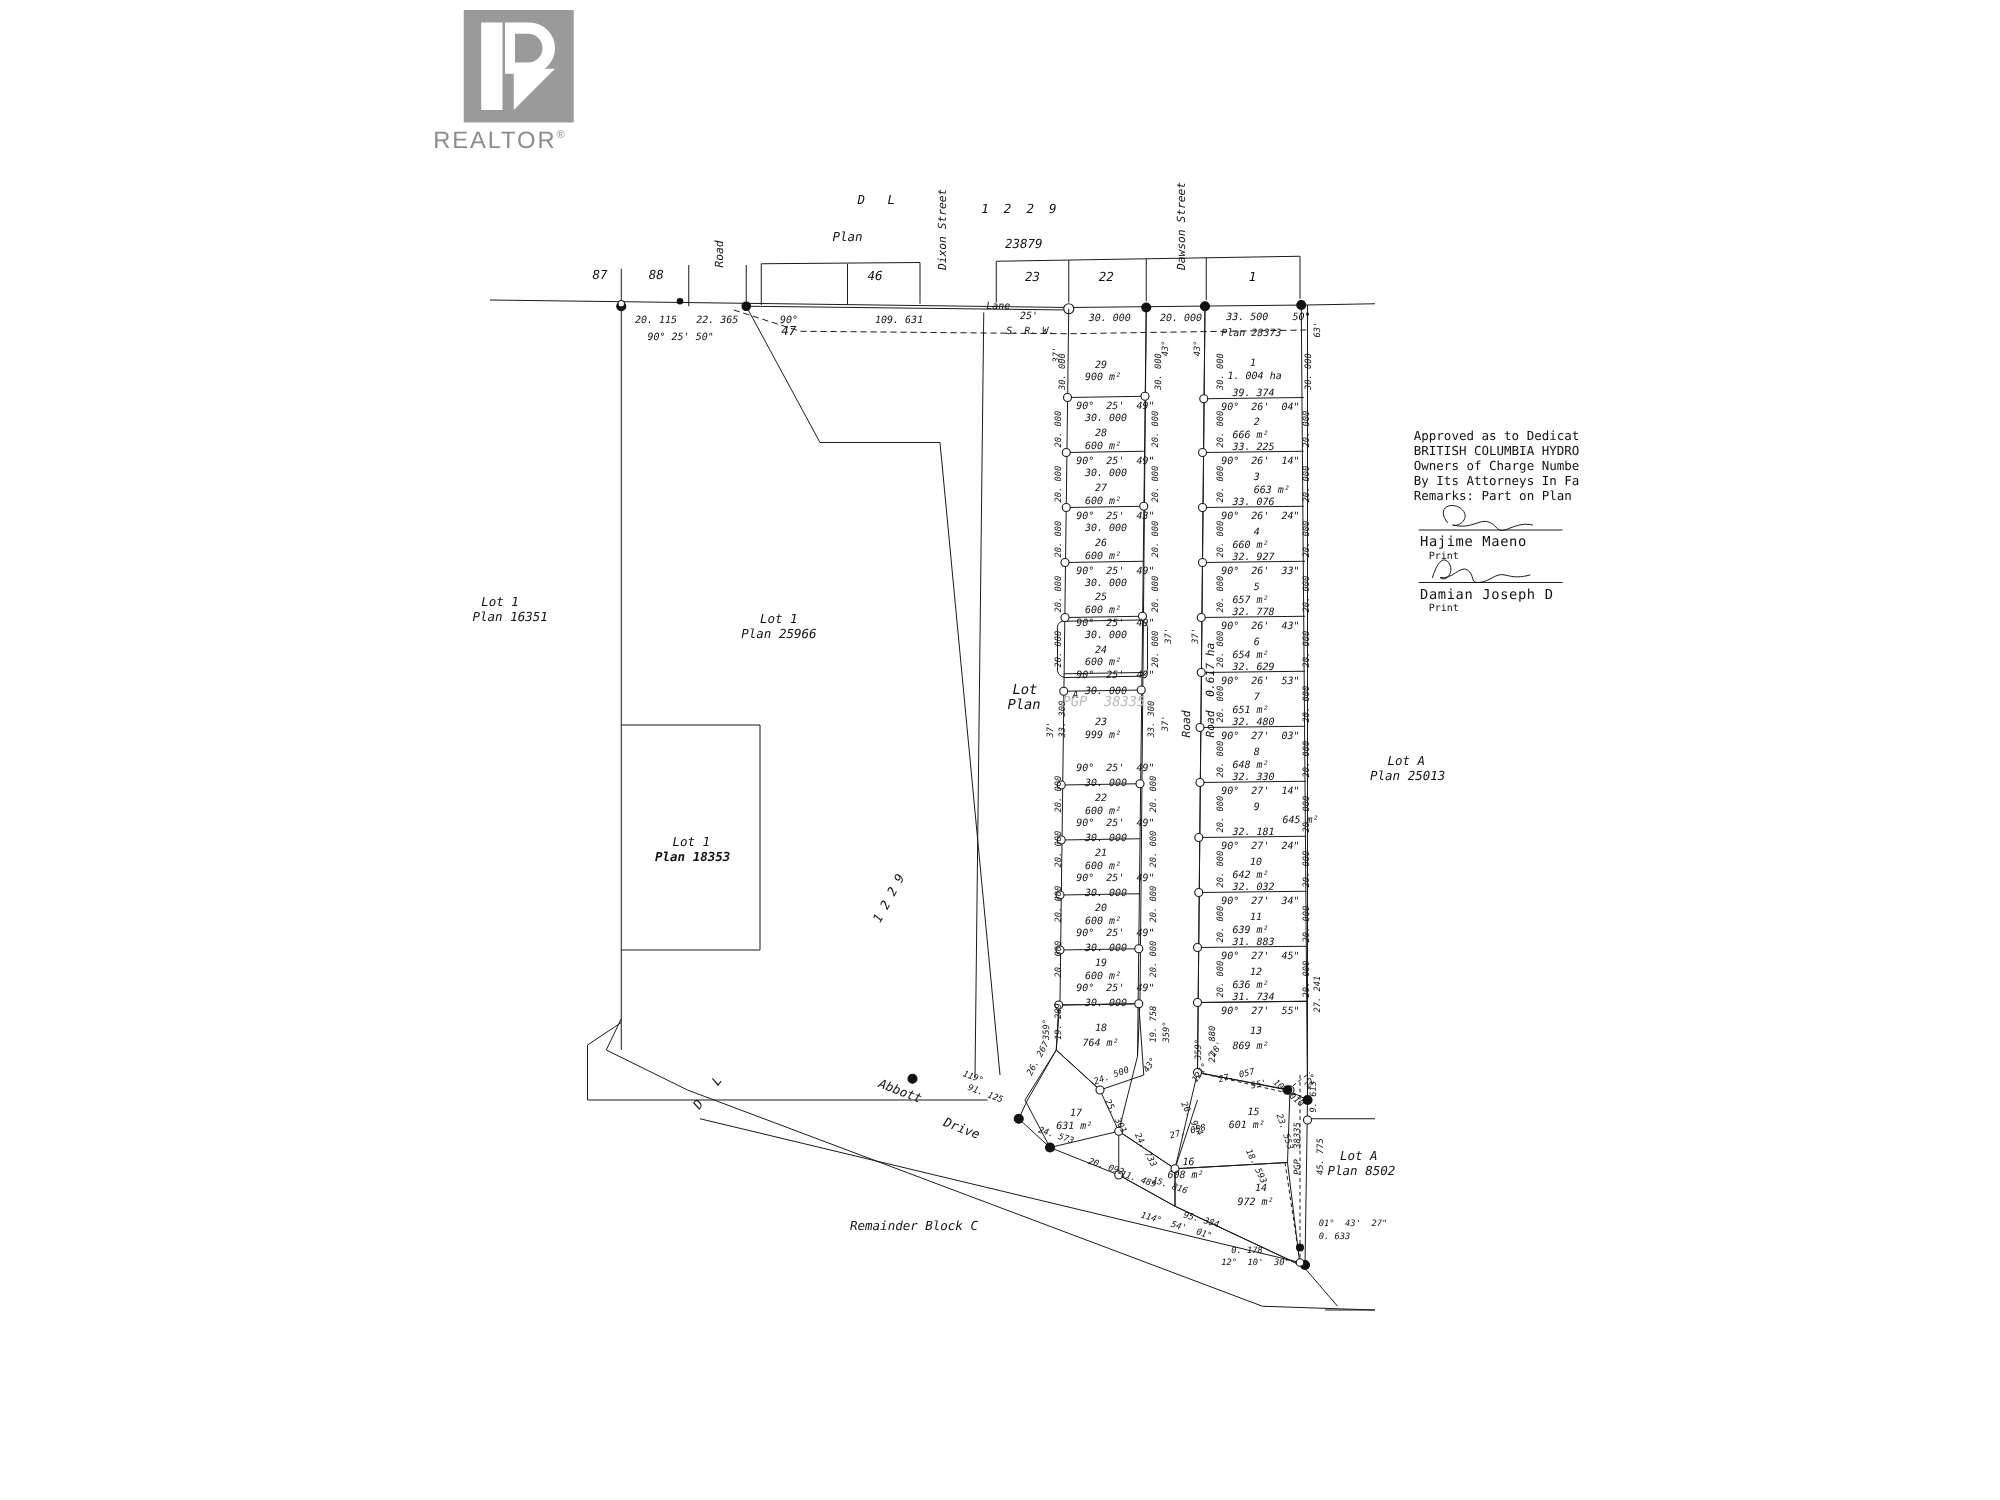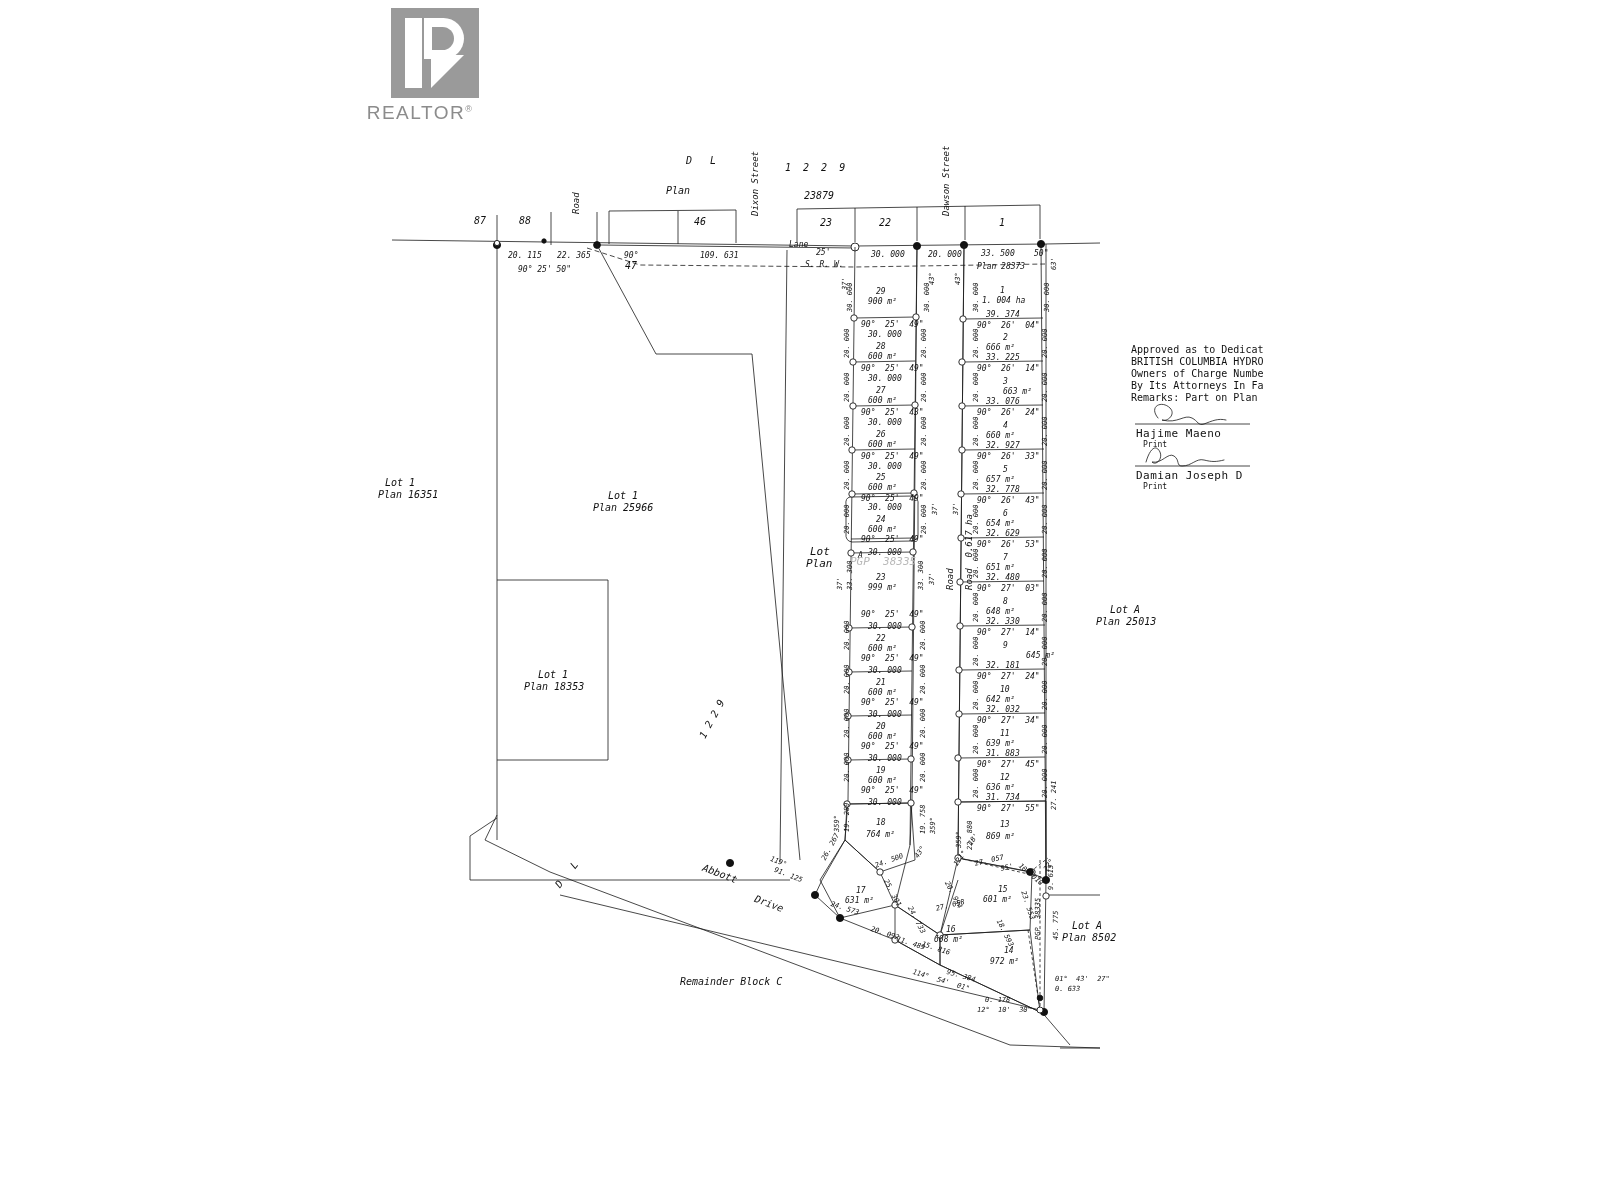--- a/index.html
+++ b/index.html
@@ -7,21 +7,21 @@
   body{
     width:1600px;height:1200px;
     background:#ffffff;
     font-family:"DejaVu Sans Mono","Liberation Mono",monospace;
     overflow:hidden;
     position:relative;
   }
   #stage{position:absolute;left:0;top:0;width:1600px;height:1200px;}
 
   
-  #realtor-logo{position:absolute;left:341px;top:8px;width:118px;height:122px;margin-left:20px;}
+  #realtor-logo{position:absolute;left:341px;top:8px;width:118px;height:122px;}
   #realtor-mark{position:absolute;left:30px;top:0;width:88px;height:90px;background:#9a9a9a;}
   #realtor-mark .bar{position:absolute;left:14px;top:10px;width:17px;height:70px;background:#fff;}
   #realtor-mark .bowl{position:absolute;left:33px;top:10px;width:40px;height:41px;
         background:#fff;border-radius:0 21px 21px 0;}
   #realtor-mark .bowl:after{content:"";position:absolute;left:8px;top:9px;width:22px;height:23px;
         background:#9a9a9a;border-radius:0 12px 12px 0;}
   #realtor-mark .leg{position:absolute;left:40px;top:47px;width:0;height:0;
         border-left:0 solid transparent;border-top:33px solid #fff;border-right:33px solid transparent;}
   #realtor-word{position:absolute;left:0;top:94px;width:118px;text-align:center;
         font-family:"Liberation Sans",sans-serif;font-size:19px;letter-spacing:1.5px;color:#8c8c8c;}
@@ -514,21 +514,21 @@
   <div class="t sz7" style="left:985px;top:996px;">0. 178</div>
   <div class="t sz7" style="left:977px;top:1006px;">12°  10'  30"</div>
   <div class="t sz7" style="left:1055px;top:975px;">01°  43'  27"</div>
   <div class="t sz7" style="left:1055px;top:985px;">0. 633</div>
 
   <div class="t sz10" style="left:385px;top:477px;">Lot 1</div>
   <div class="t sz10" style="left:378px;top:489px;">Plan 16351</div>
   <div class="t sz10" style="left:608px;top:490px;">Lot 1</div>
   <div class="t sz10" style="left:593px;top:502px;">Plan 25966</div>
   <div class="t sz10" style="left:538px;top:669px;">Lot 1</div>
-  <div class="t sz10" style="left:524px;top:681px;">Plan 18353</div>
+  <div class="t sz10" style="left:524px;top:681px;font-weight:bold;">Plan 18353</div>
   <div class="t sz10" style="left:1110px;top:604px;">Lot A</div>
   <div class="t sz10" style="left:1096px;top:616px;">Plan 25013</div>
   <div class="t sz10" style="left:1072px;top:920px;">Lot A</div>
   <div class="t sz10" style="left:1062px;top:932px;">Plan 8502</div>
 
   <div class="t sz10" style="left:697px;top:735px;transform:rotate(-62deg);transform-origin:0 0;">1 2 2 9</div>
   <div class="t sz10" style="left:553px;top:883px;transform:rotate(-52deg);transform-origin:0 0;">D   L</div>
 
   <div class="t sz10" style="left:705px;top:862px;transform:rotate(21deg);transform-origin:0 0;">Abbott</div>
   <div class="t sz10" style="left:757px;top:893px;transform:rotate(21deg);transform-origin:0 0;">Drive</div>

